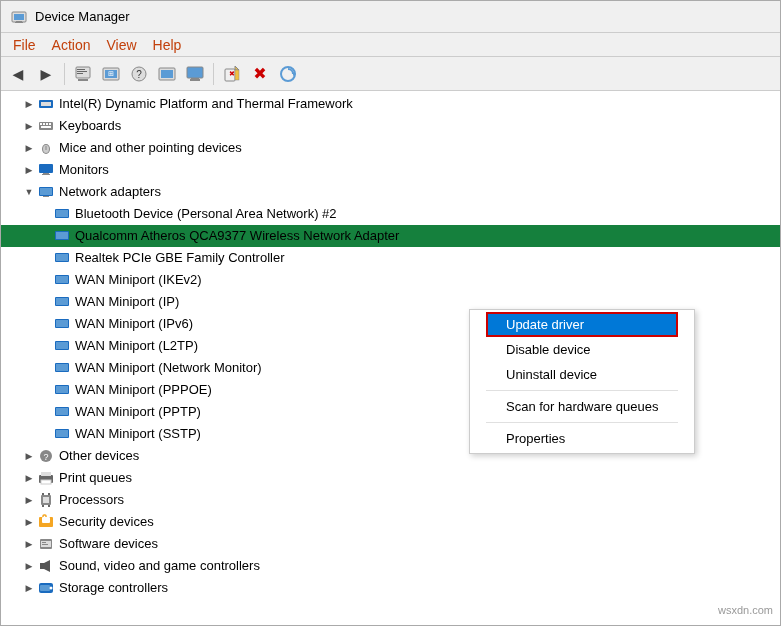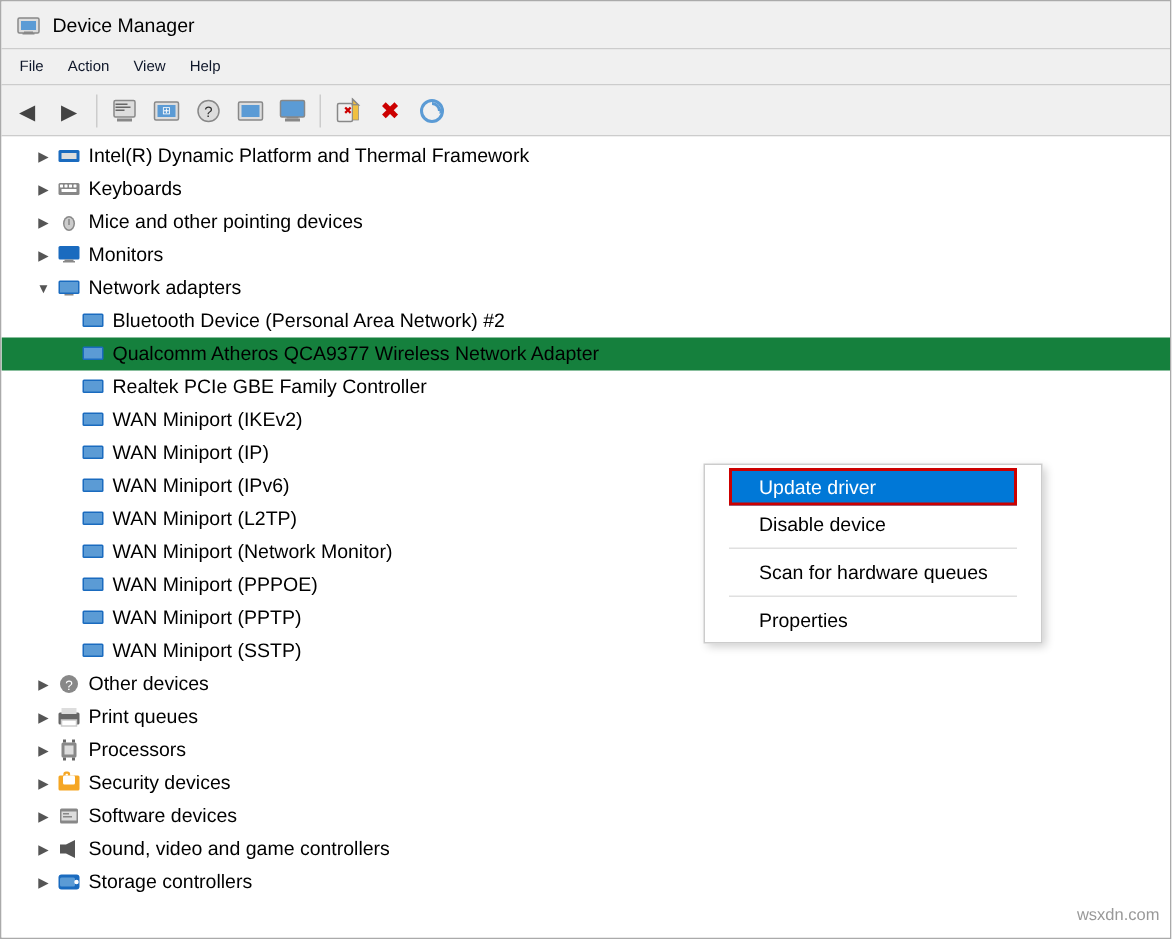--- a/index.html
+++ b/index.html
@@ -41,22 +41,22 @@
       display: flex;
       gap: 0;
       padding: 2px 4px;
       border-bottom: 1px solid #ccc;
       height: 24px;
       align-items: center;
     }
     .menu-item {
       padding: 2px 8px;
       cursor: pointer;
-      color: #0f172a;
-      font-size: 10px;
+      color: #c2410c;
+      font-size: 14px;
     }
     .toolbar {
       background: #f0f0f0;
       border-bottom: 1px solid #ccc;
       padding: 3px 4px;
       display: flex;
       align-items: center;
       gap: 2px;
       height: 34px;
     }
@@ -535,20 +535,21 @@
             </svg>
         </span>
         <span class="item-label">Storage controllers</span>
       </div>
 
     </div>
 
     <div class="context-menu" style="top: 218px; left: 468px;">
       <div class="ctx-item active">Update driver</div>
       <div class="ctx-item">Disable device</div>
+      <div class="ctx-item">Uninstall device</div>
       <div class="ctx-divider"></div>
       <div class="ctx-item">Scan for hardware queues</div>
       <div class="ctx-divider"></div>
       <div class="ctx-item bold">Properties</div>
     </div>
 
   </div>
 </div>
 
 <div class="watermark">wsxdn.com</div>

